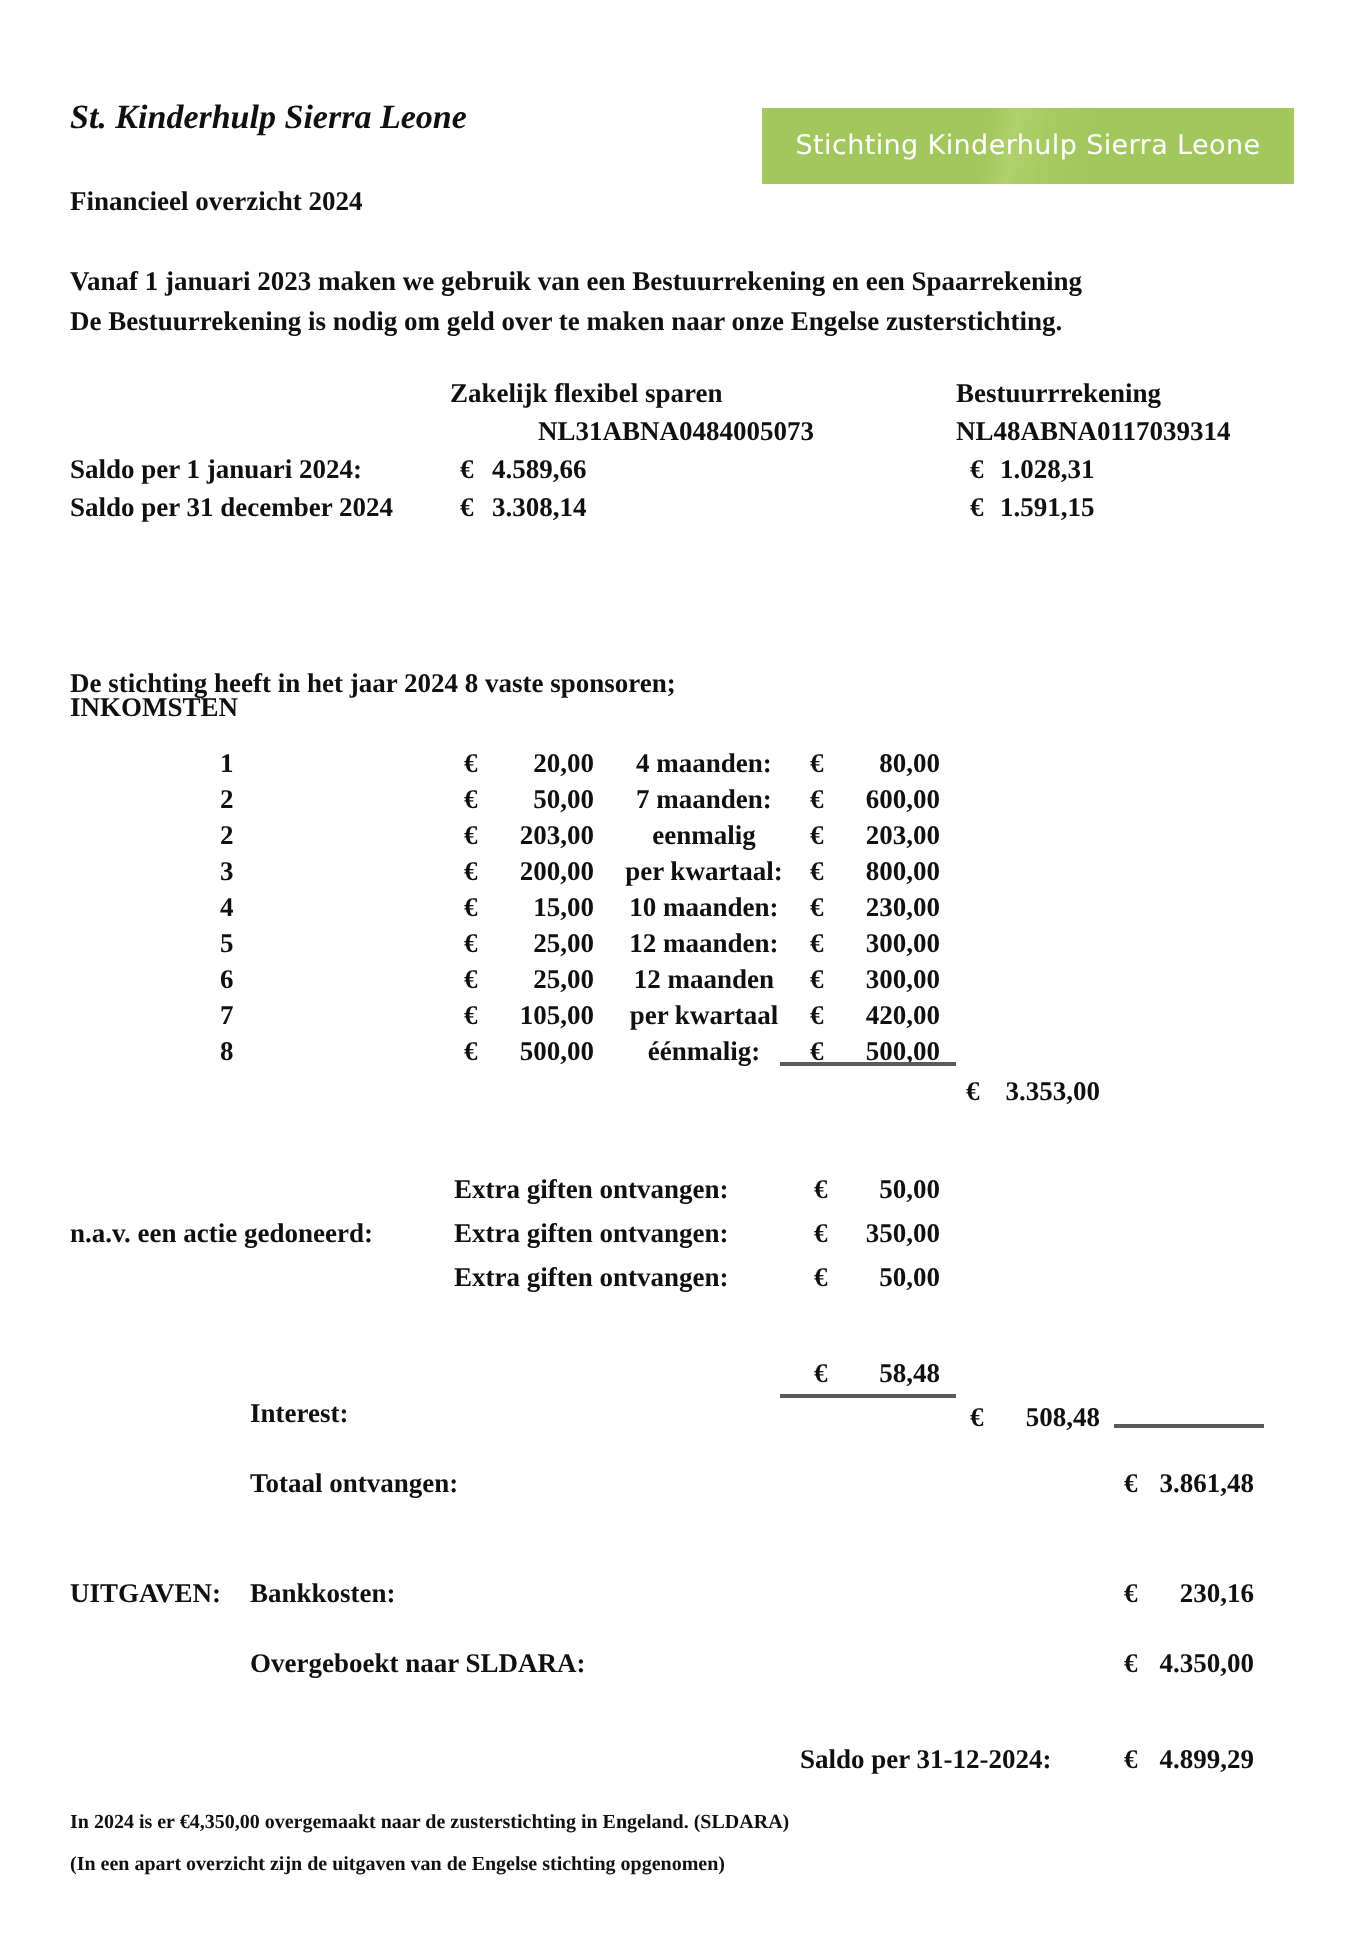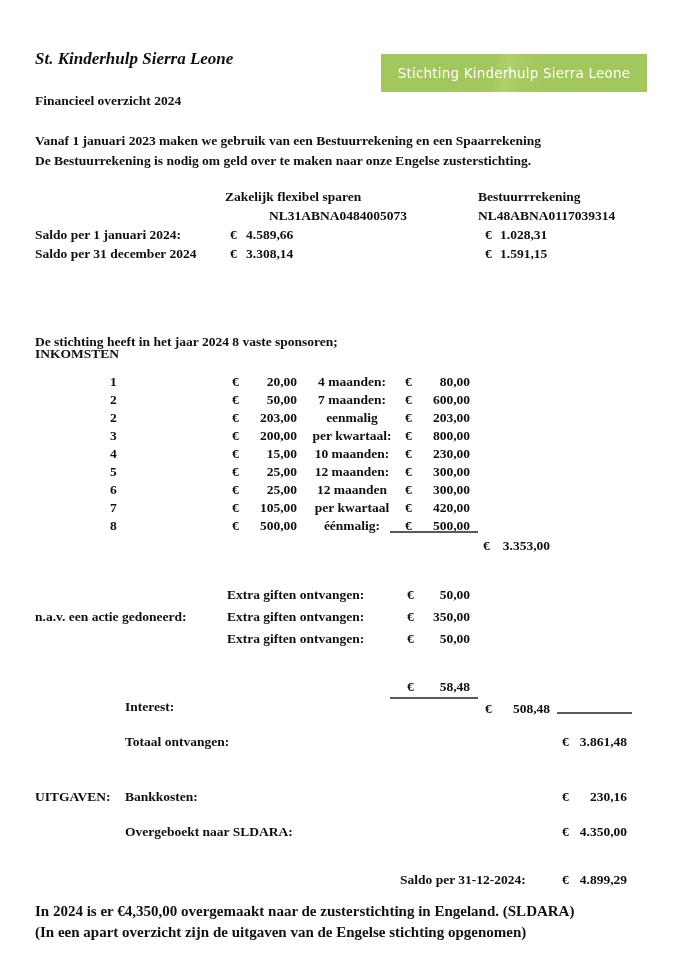--- a/index.html
+++ b/index.html
@@ -64,21 +64,21 @@
   .uitg-h{left:35px;top:788px;}
   .bank-label{left:125px;top:788px;}
   .bank-cur{left:562px;top:788px;}
   .bank-amt{right:54px;top:788px;}
   .over-label{left:125px;top:823px;}
   .over-cur{left:562px;top:823px;}
   .over-amt{right:54px;top:823px;}
   .saldo-label{left:400px;top:871px;}
   .saldo-cur{left:562px;top:871px;}
   .saldo-amt{right:54px;top:871px;}
-  .footer{left:35px;top:901px;line-height:21px;white-space:nowrap;position:absolute;font-size:15px;}
+  .footer{left:35px;top:901px;line-height:21px;white-space:nowrap;position:absolute;font-size:10px;}
 </style>
 </head>
 <body>
 
 <div class="page">
 
   <div class="abs title">St. Kinderhulp Sierra Leone</div>
   <div class="badge">
     <span>Stichting Kinderhulp Sierra Leone</span>
   </div>

